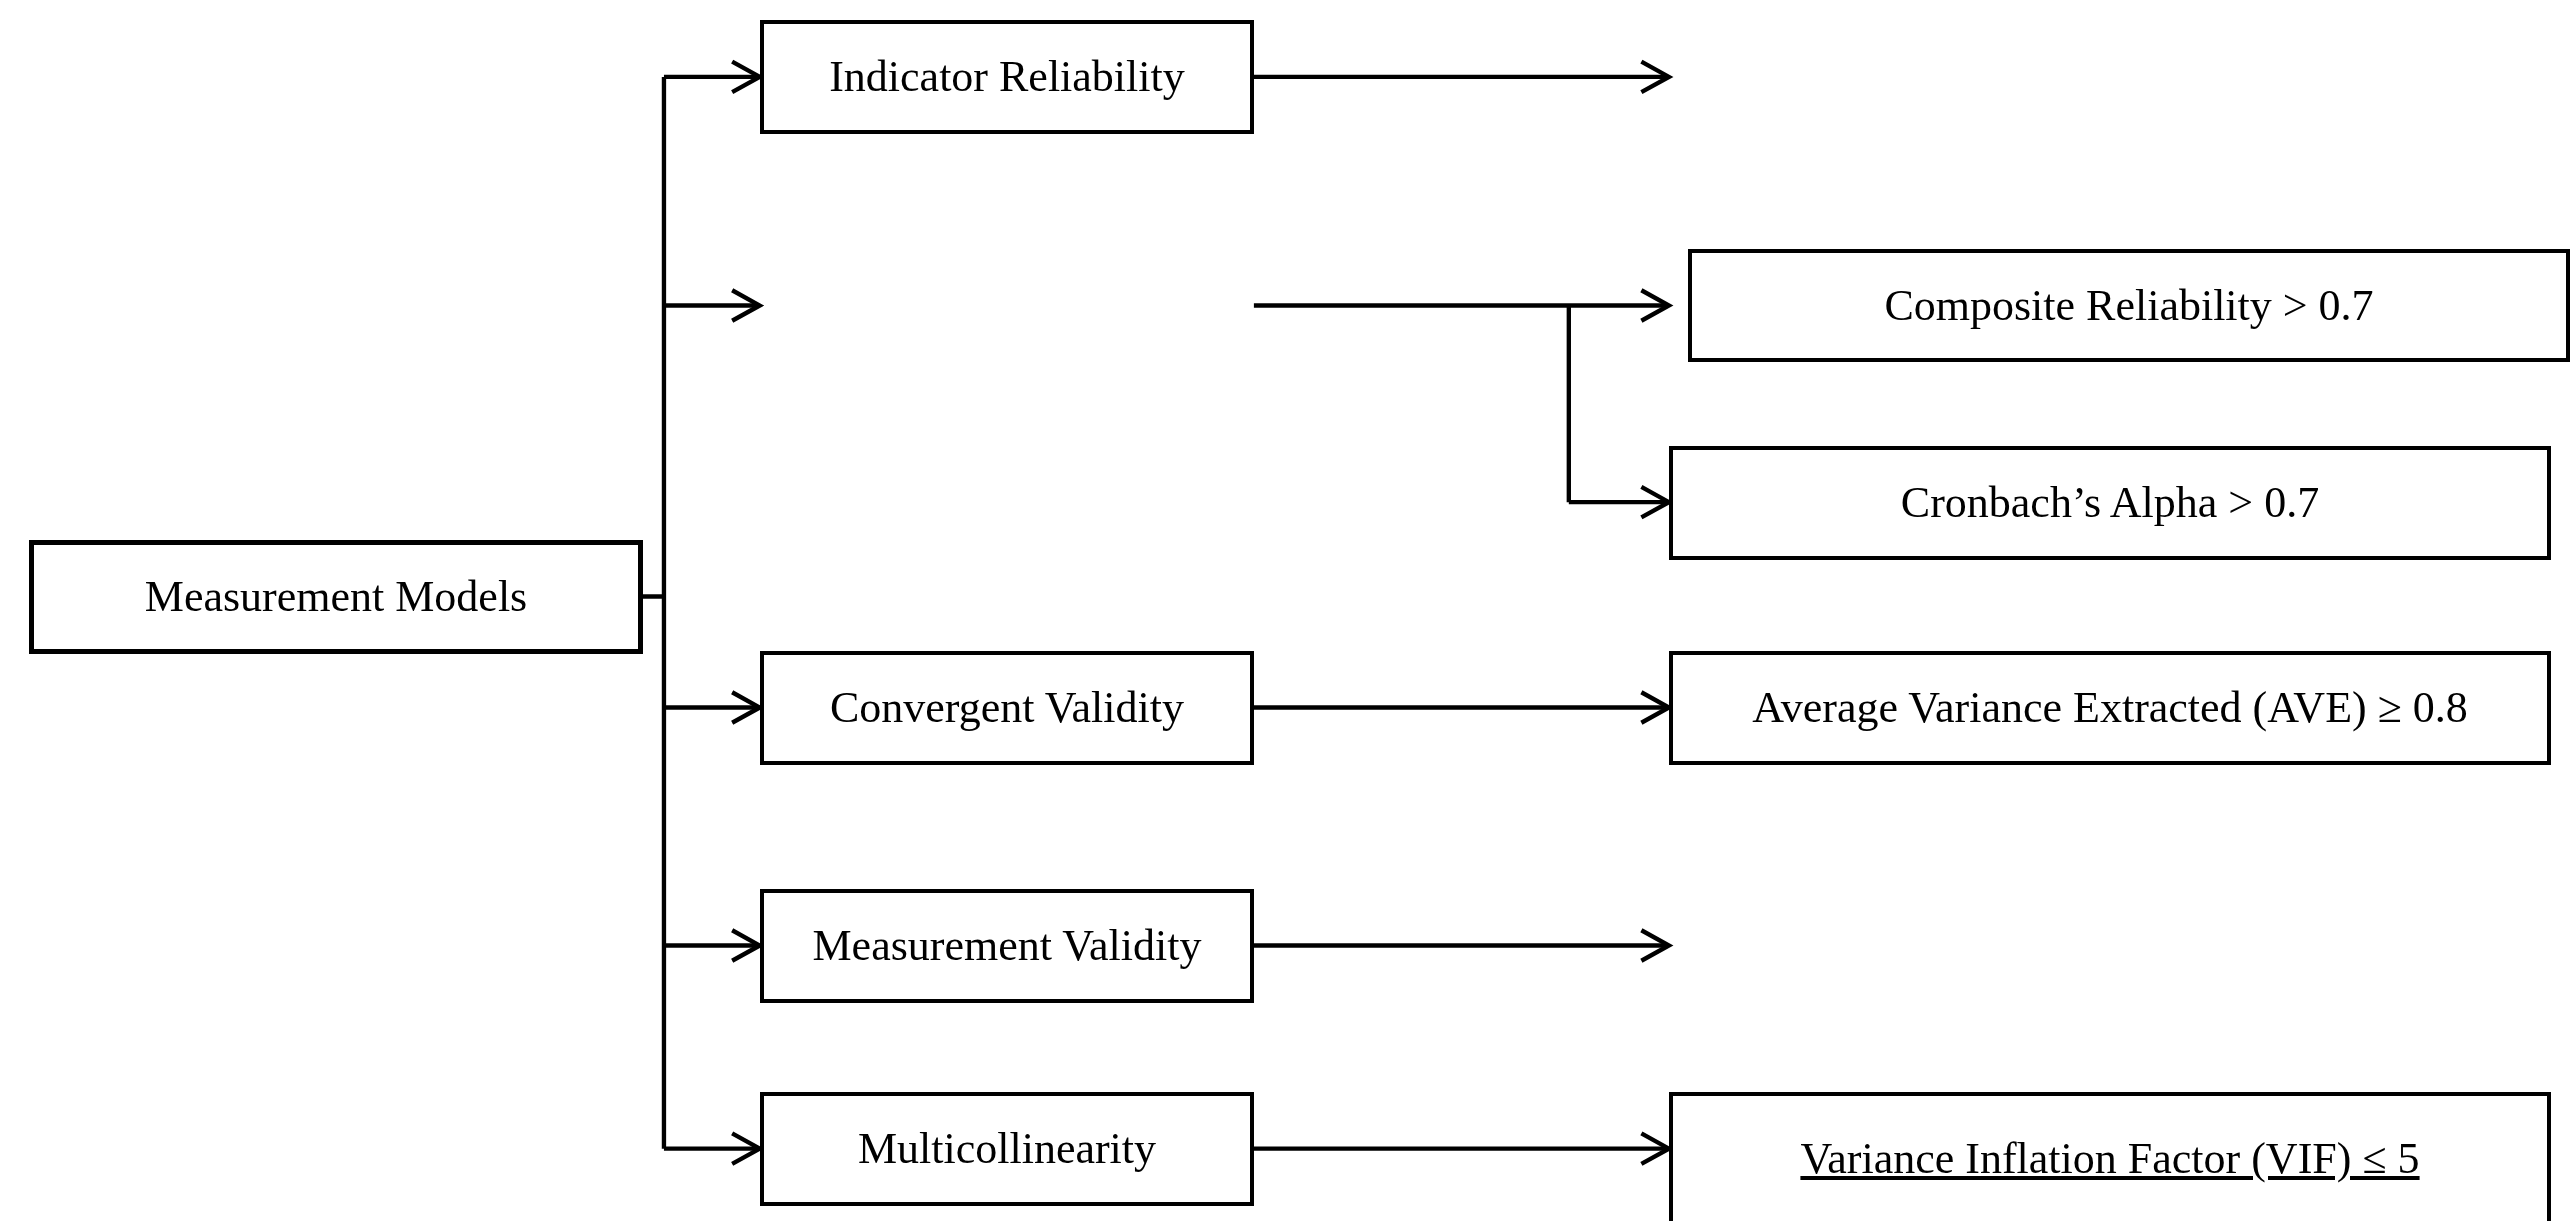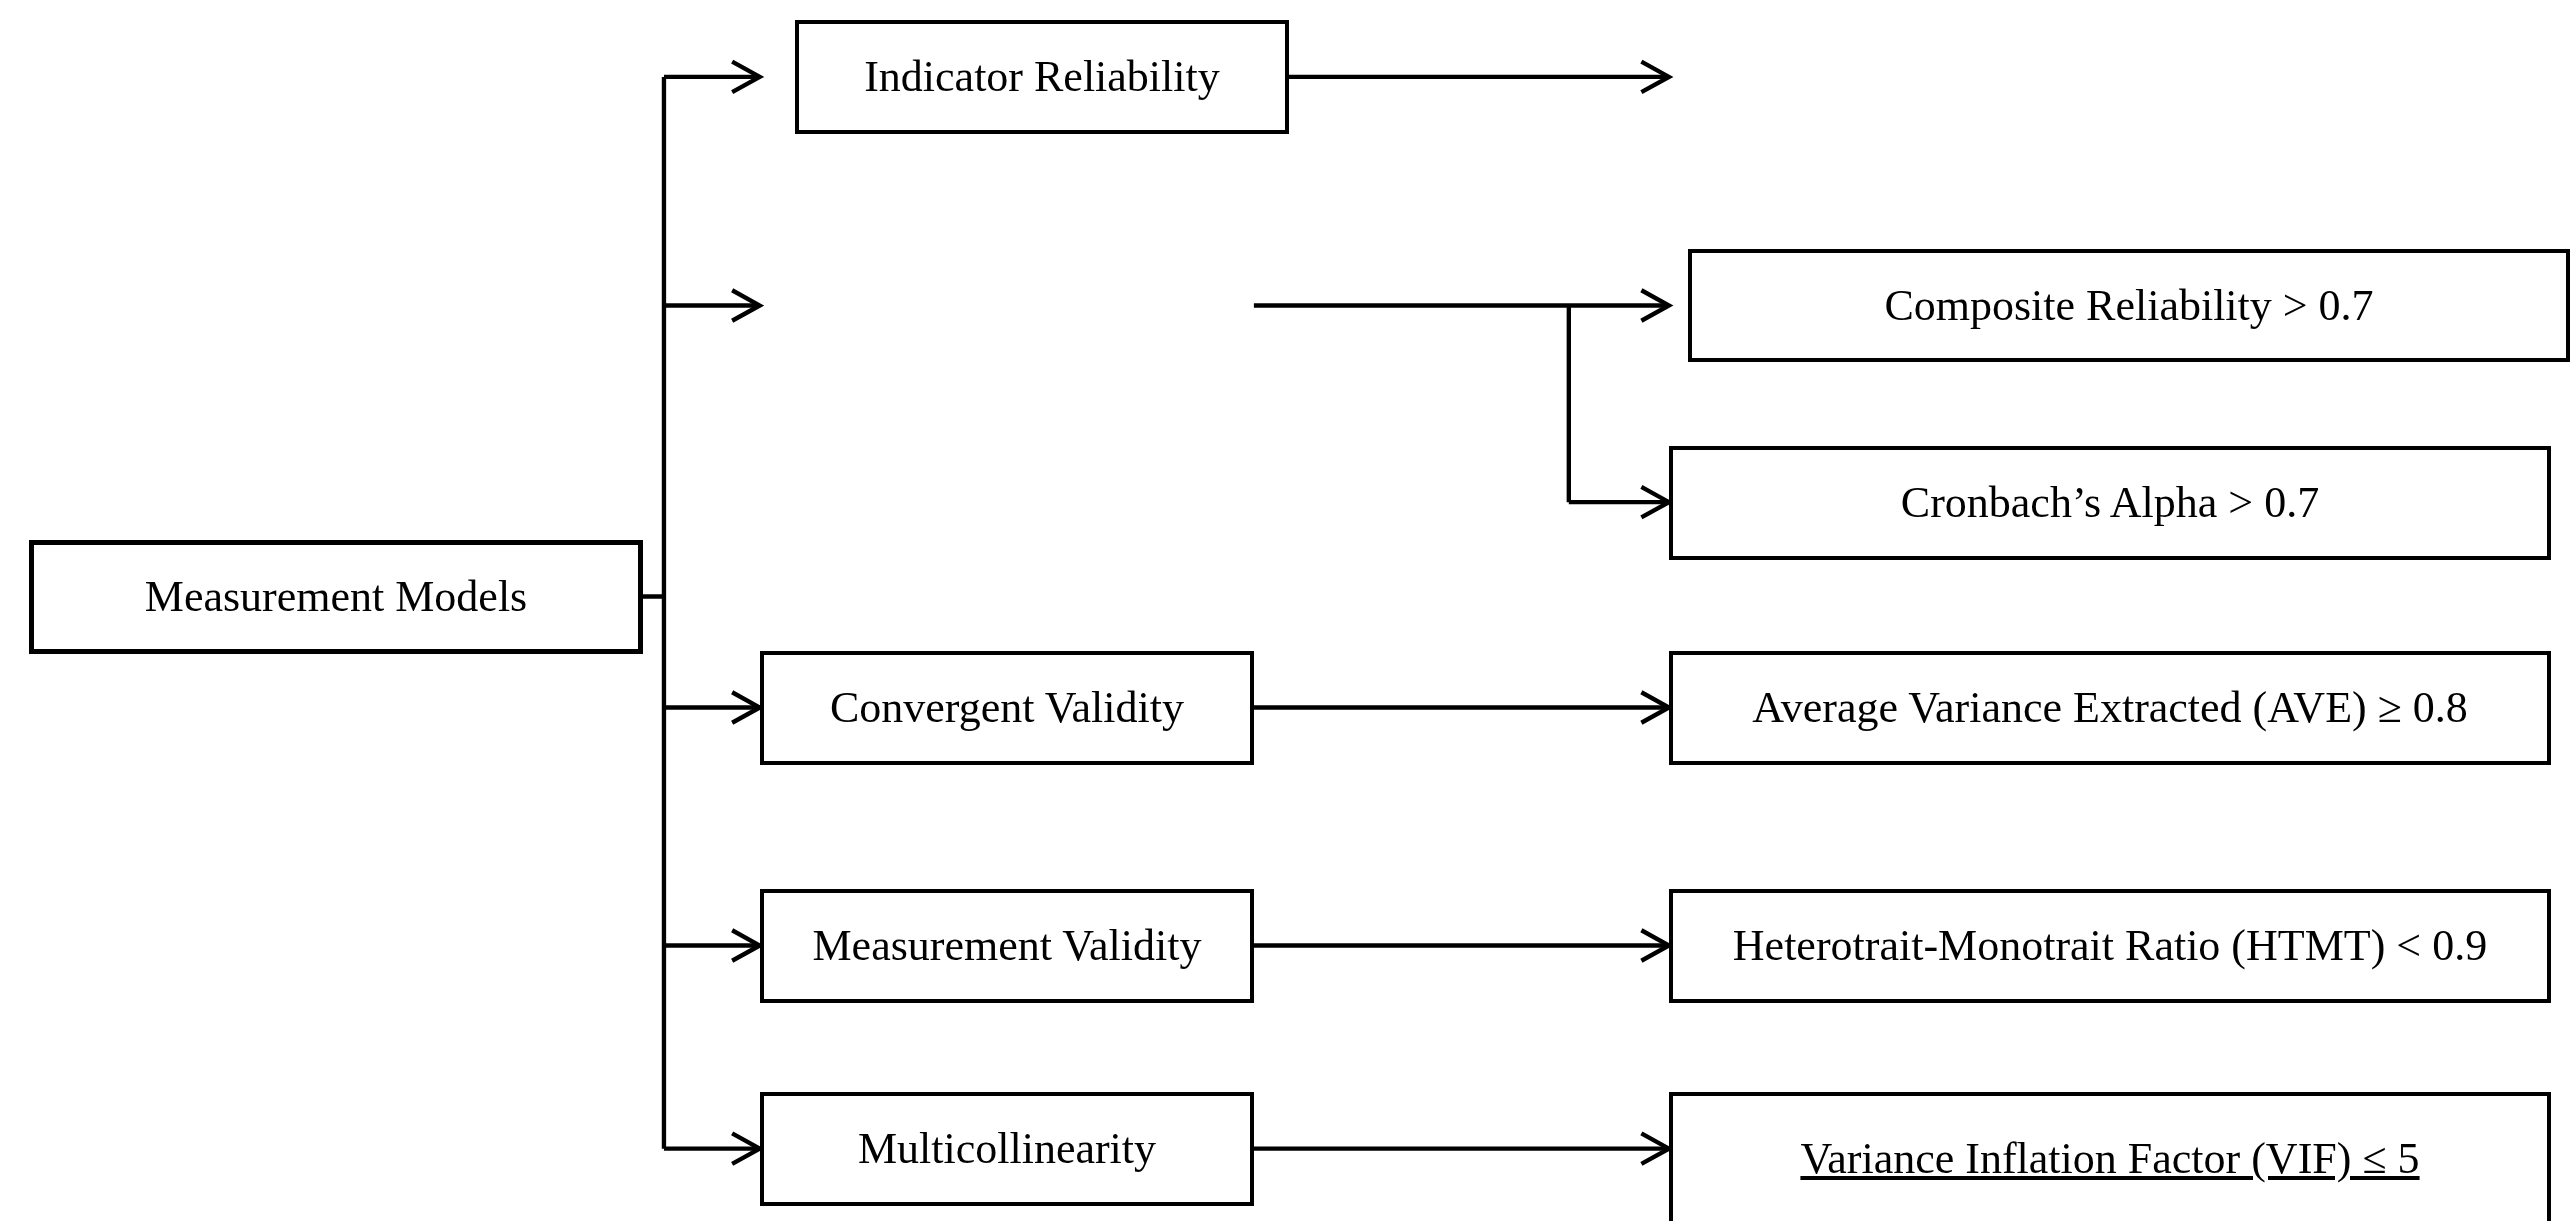--- a/index.html
+++ b/index.html
@@ -37,21 +37,21 @@
     padding: 2.9px 10.2px;
     z-index: 2;
   }
   .root-box { border-width: 5.1px; }
 
   
   .pos-root { left: 29px;  top: 540px;  width: 614px;  height: 114px; }
 
   
   .mid { left: 760px; width: 494px; }
-  .pos-c0 { top: 20.3px;   height: 114px; margin-left: 35px; }
+  .pos-c0 { top: 20.3px;   height: 114px; }
   .pos-c1 { top: 249px;  height: 113px; }
   .pos-c2 { top: 651px;  height: 114px; }
   .pos-c3 { top: 889px; height: 114px; }
   .pos-c4 { top: 1092px; height: 114px; }
 
   
   .rgt { left: 1669px; width: 882px; }
   .pos-t0 { top: 20.3px;   height: 114px; }
   .pos-t1 { top: 249px;  height: 113px; margin-left: 19px; }
   .pos-t2 { top: 446px;  height: 114px; }
@@ -136,21 +136,18 @@
 
   <div class="box rgt pos-t1">
     <span>Composite Reliability &gt; 0.7</span>
   </div>
   <div class="box rgt pos-t2">
     <span>Cronbach’s Alpha &gt; 0.7</span>
   </div>
   <div class="box rgt pos-t3">
     <span>Average Variance Extracted (AVE) ≥ 0.8</span>
   </div>
-  <div class="box rgt pos-t4">
-    <span>Heterotrait-Monotrait Ratio (HTMT) &lt; 0.9</span>
-  </div>
   <div class="box rgt pos-t5">
     <span>Variance Inflation Factor (VIF) ≤ 5</span>
   </div>
 
 </div>
 
 
 </body></html>

